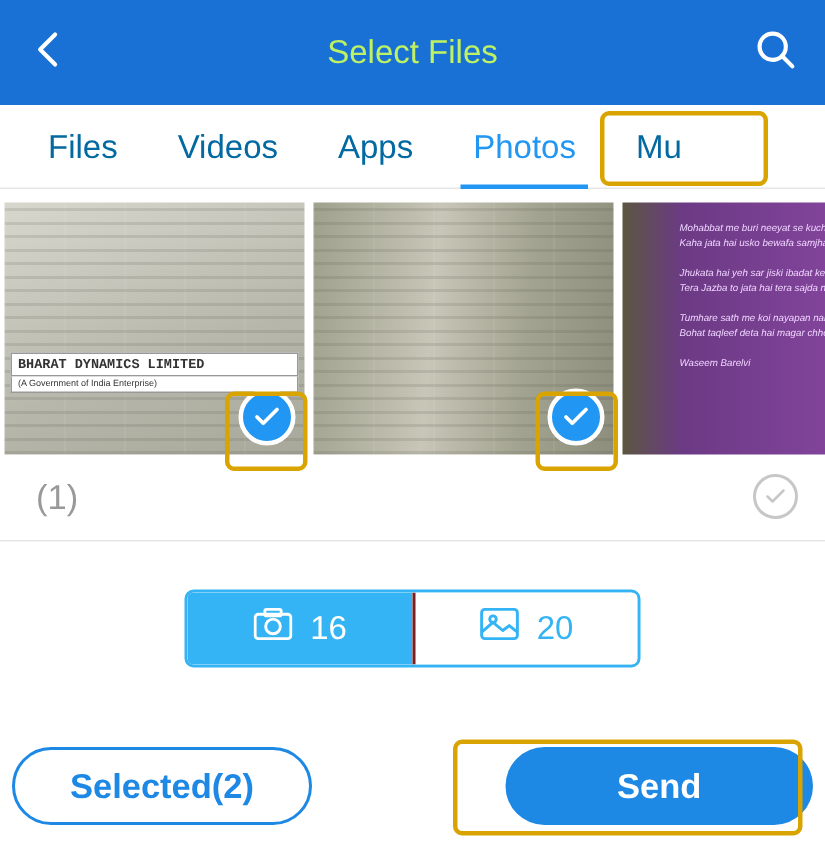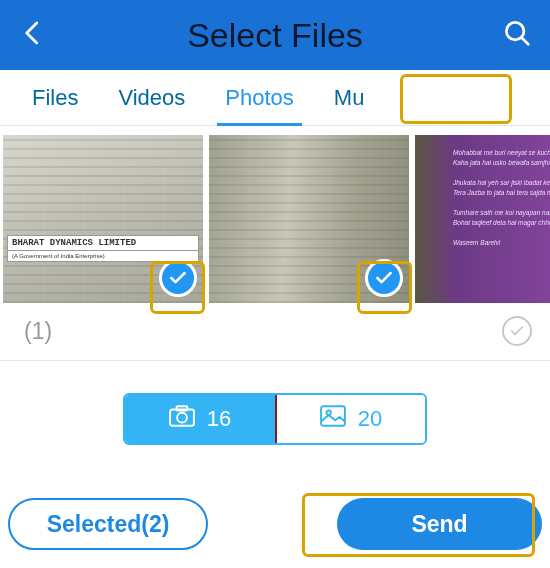--- a/index.html
+++ b/index.html
@@ -14,22 +14,22 @@
   .header {
     background: #1971d6;
     height: 70px;
     display: flex;
     align-items: center;
     padding: 0 18px;
     position: relative;
   }
   .back-arrow svg { width: 30px; height: 30px; }
   .header-title {
-    color: #0f172a;
-    font-size: 34px;
+    color: #bef264;
+    font-size: 22px;
     font-weight: 300;
     position: absolute;
     left: 50%;
     transform: translateX(-50%);
   }
   .search { margin-left: auto; }
   .search svg { width: 30px; height: 30px; }
 
   .tabs {
     display: flex;
@@ -208,20 +208,21 @@
     <svg viewBox="0 0 24 24" fill="none" stroke="#fff" stroke-width="2.2">
         <circle cx="10.5" cy="10.5" r="7"></circle>
         <line x1="21" y1="21" x2="15.5" y2="15.5" stroke-linecap="round"></line>
       </svg>
   </div>
 </div>
 
 <div class="tabs">
   <div class="tab">Files</div>
   <div class="tab">Videos</div>
+  <div class="tab">Apps</div>
   <div class="tab active">Photos</div>
   <div class="tab cutoff">Mu</div>
 </div>
 
 <div class="grid">
   <div class="thumb t1">
     <div class="bar" style="top:100px;font-family:Liberation Mono, monospace;">BHARAT DYNAMICS LIMITED</div>
     <div class="bar" style="top:116px;font-weight:normal;font-size:6px;border-top:none;">(A Government of India Enterprise)</div>
     <div class="check">
       <svg viewBox="0 0 24 24" fill="none" stroke="#fff" stroke-width="3" stroke-linecap="round" stroke-linejoin="round">

